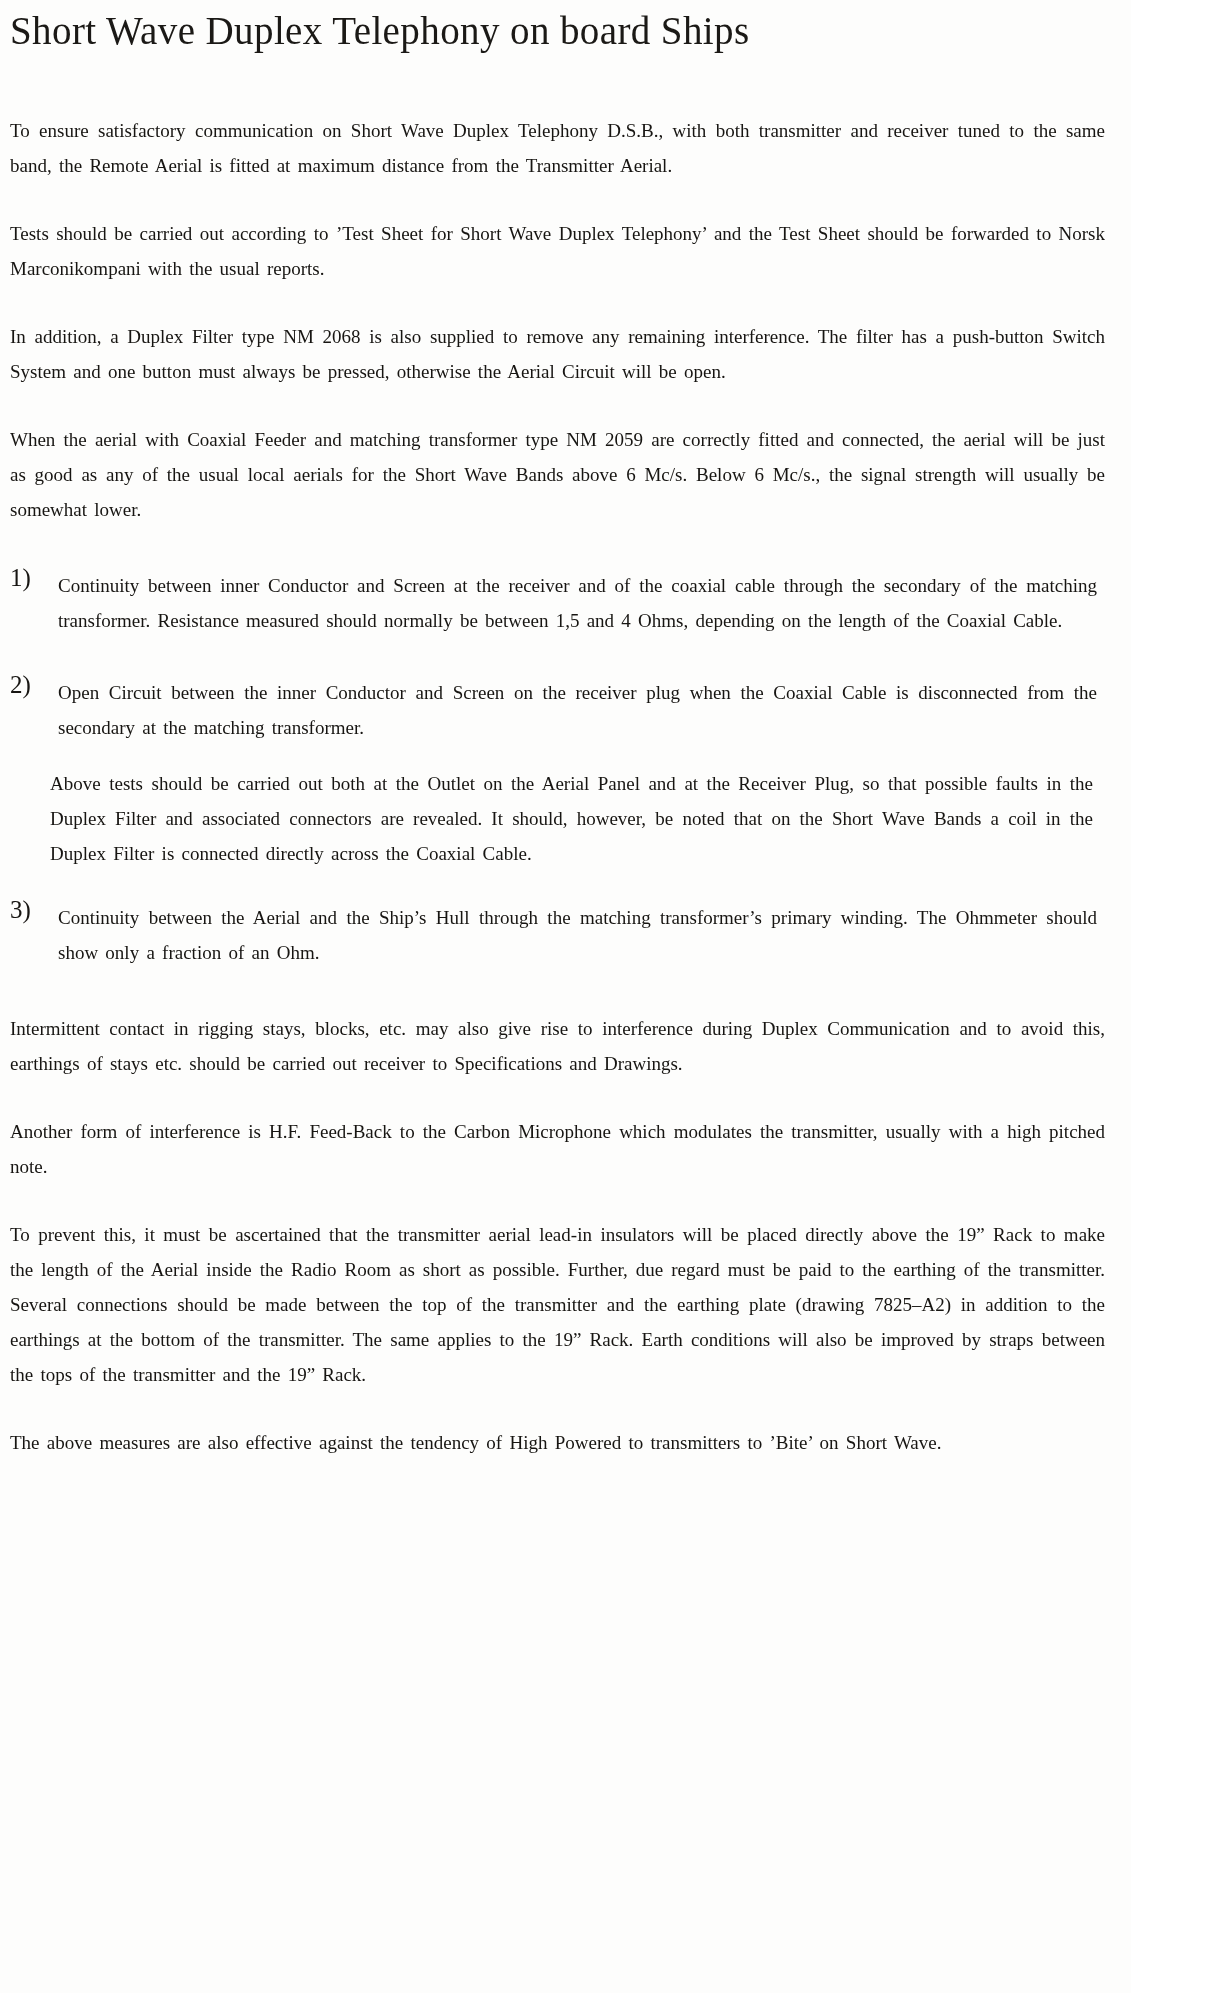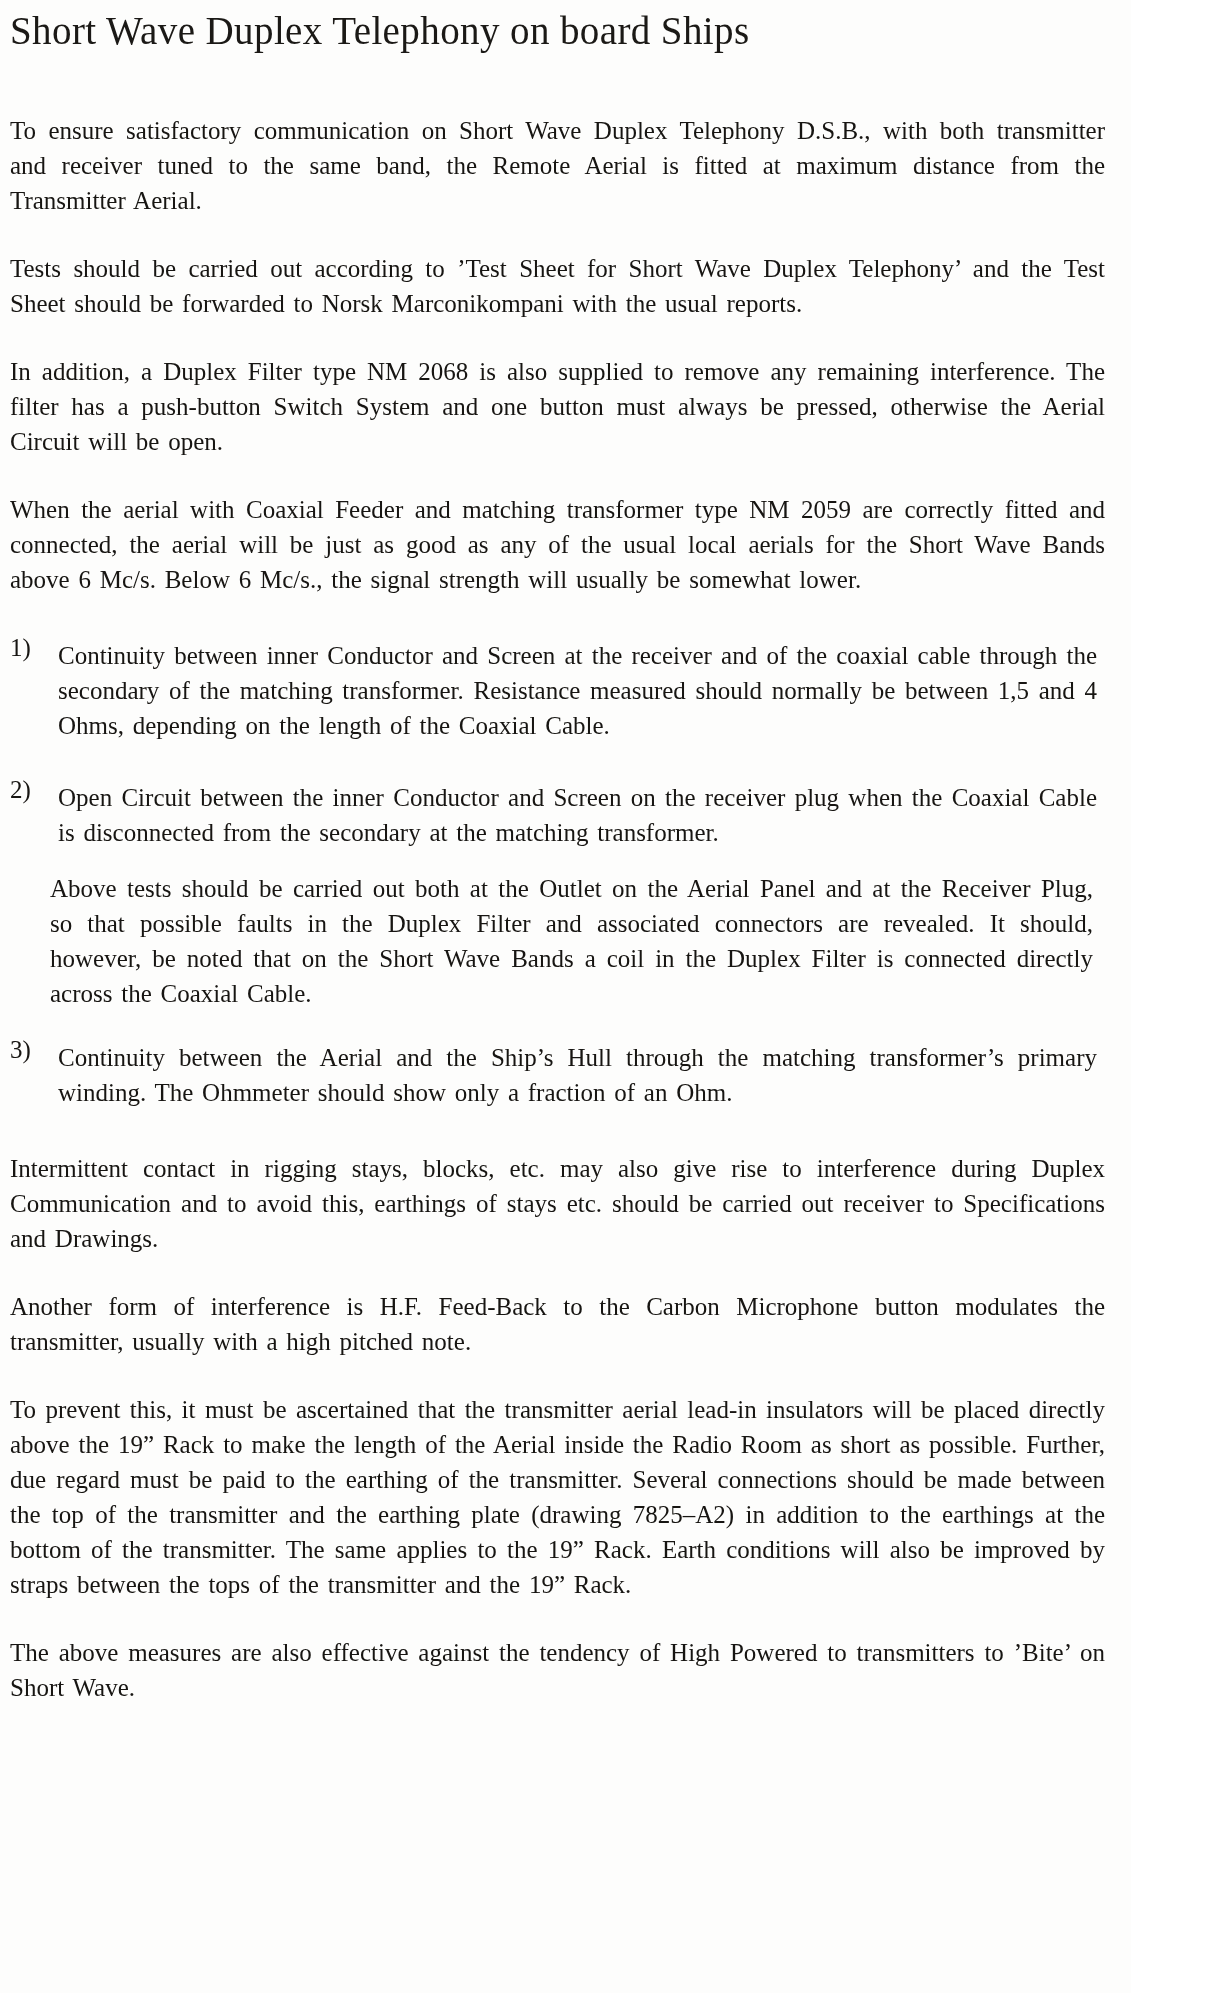--- a/index.html
+++ b/index.html
@@ -19,21 +19,21 @@
     overflow: hidden;
   }
   .title {
     font-size: 39px;
     font-weight: 400;
     letter-spacing: 0.4px;
     margin: 0 0 60px 0;
     color: #1b1916;
   }
   .para {
-    font-size: 25px;
+    font-size: 19px;
     line-height: 35px;
     margin: 0 0 33px 0;
     text-align: justify;
     word-spacing: 2.5px;
     font-family: Liberation Serif, serif;
   }
   .checklist {
     margin: 0;
   }
   .list-item {
@@ -90,17 +90,17 @@
     <div class="list-item">
       <span class="marker">3)</span>
       <div class="item-body">
         <p class="para">Continuity between the Aerial and the Ship’s Hull through the matching transformer’s primary winding. The Ohmmeter should show only a fraction of an Ohm.</p>
       </div>
     </div>
 
   </div>
 
   <p class="para">Intermittent contact in rigging stays, blocks, etc. may also give rise to interference during Duplex Communication and to avoid this, earthings of stays etc. should be carried out receiver to Specifications and Drawings.</p>
-  <p class="para">Another form of interference is H.F. Feed-Back to the Carbon Microphone button modulates the transmitter, usually with a high pitched note.</p>
+  <p class="para">Another form of interference is H.F. Feed-Back to the Carbon Microphone which modulates the transmitter, usually with a high pitched note.</p>
   <p class="para">To prevent this, it must be ascertained that the transmitter aerial lead-in insulators will be placed directly above the 19” Rack to make the length of the Aerial inside the Radio Room as short as possible. Further, due regard must be paid to the earthing of the transmitter. Several connections should be made between the top of the transmitter and the earthing plate (drawing 7825–A2) in addition to the earthings at the bottom of the transmitter. The same applies to the 19” Rack. Earth conditions will also be improved by straps between the tops of the transmitter and the 19” Rack.</p>
   <p class="para">The above measures are also effective against the tendency of High Powered to transmitters to ’Bite’  on Short Wave.</p>
 
 </div>
 
 </body></html>

